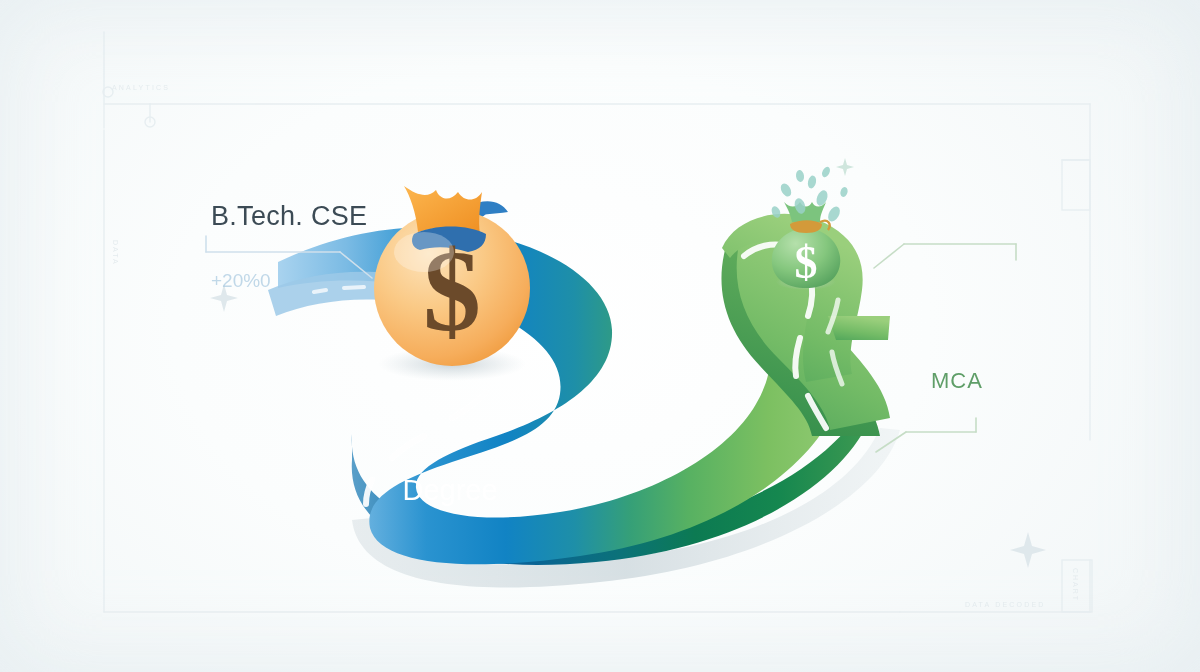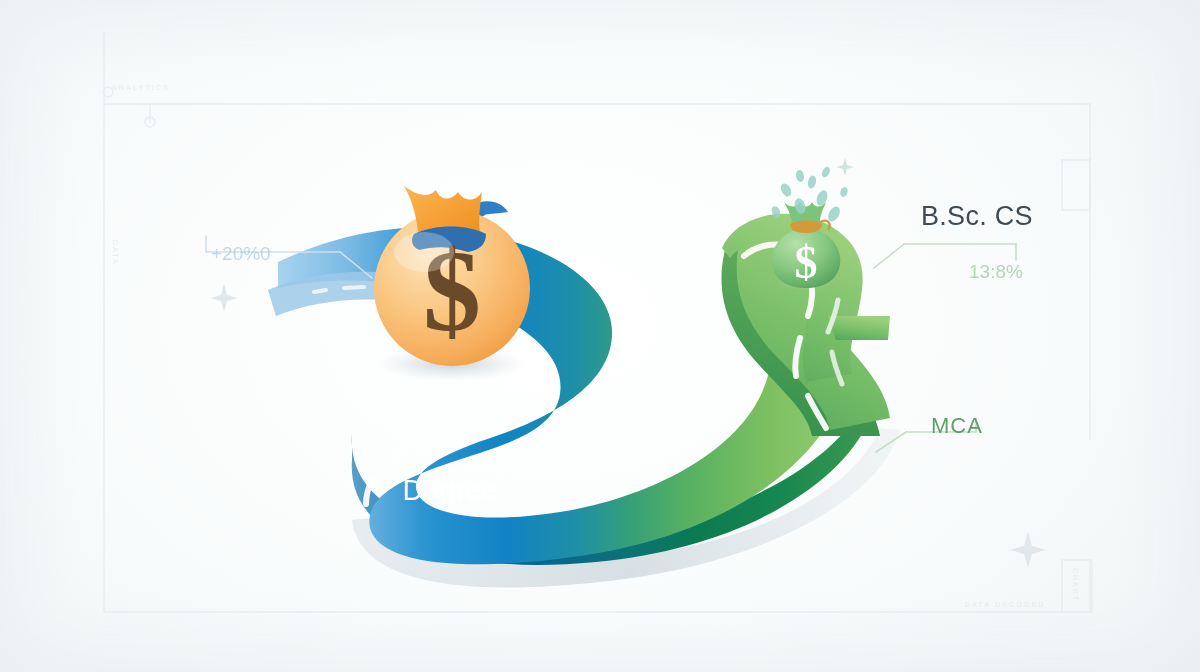--- a/index.html
+++ b/index.html
@@ -334,25 +334,22 @@
     <g stroke="#c6ddc6" stroke-width="1.6" fill="none" stroke-linecap="round">
       <path d="M876 452 L906 432"></path>
       <path d="M906 432 L976 432"></path>
       <path d="M976 432 L976 418"></path>
     </g>
 
     <text x="450" y="500" text-anchor="middle" font-family="Liberation Sans, sans-serif" font-size="29" fill="#ffffff">Degree</text>
   </svg>
 
   <div class="callout callout-left" style="left:211px; top:203px;">
+    <span class="title">B.Tech. CSE</span>
     <span class="sub" style="margin-top:41px;">+20%0</span>
   </div>
 
-  <div class="callout callout-right" style="left:921px; top:203px;">
-    <span class="title">B.Sc. CS</span>
-    <span class="sub" style="margin-top:32px; margin-left:48px;">13:8%</span>
-  </div>
-
-  <div class="callout callout-mca" style="left:931px; top:415px;">
+
+  <div class="callout callout-mca" style="left:931px; top:370px;">
     <span class="title">MCA</span>
   </div>
 
 </div>
 
 </body></html>

